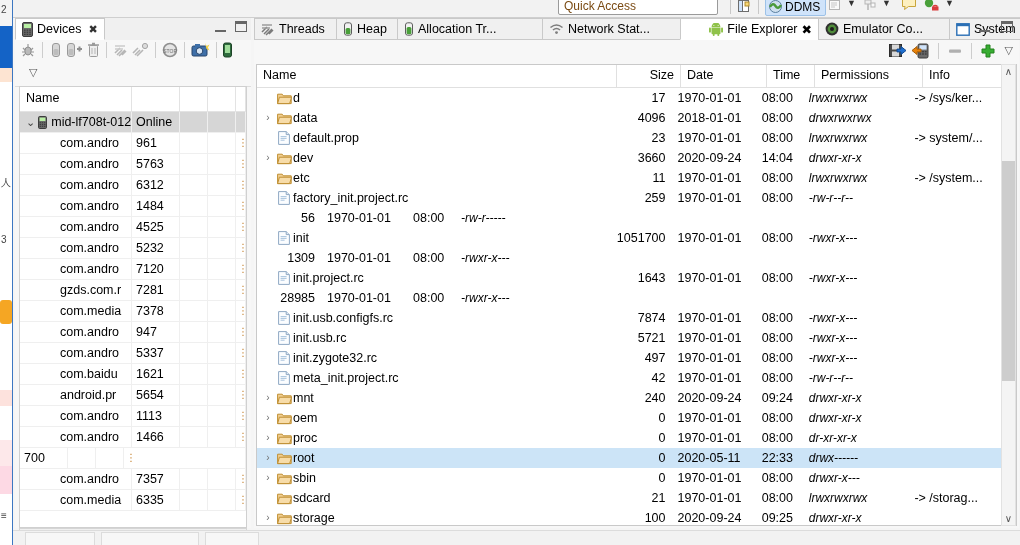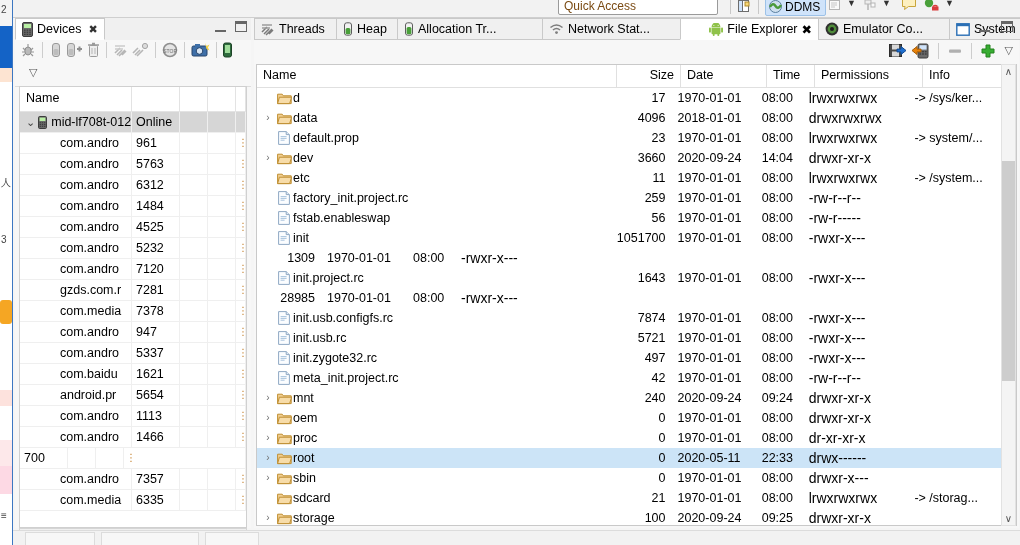--- a/index.html
+++ b/index.html
@@ -102,21 +102,21 @@
   .h-date{width:86px;padding-left:6px;border-right:1px solid #e0e0e0;}
   .h-time{width:48px;padding-left:6px;border-right:1px solid #e0e0e0;}
   .h-perm{width:108px;padding-left:6px;border-right:1px solid #e0e0e0;}
   .h-info{width:80px;padding-left:6px;border-right:1px solid #e0e0e0;}
   .frow{display:flex;height:20px;font-size:12.5px;line-height:20px;}
   .frow.sel{background:#cce4f7;}
   .c-fname{width:360px;display:flex;align-items:center;padding-left:4px;box-sizing:border-box;}
   .c-size{width:64px;text-align:right;padding-right:6px;box-sizing:border-box;}
   .c-date{width:86px;padding-left:6px;box-sizing:border-box;}
   .c-time{width:48px;padding-left:6px;box-sizing:border-box;}
-  .c-perm{width:108px;padding-left:6px;box-sizing:border-box;font-size:14px;}
+  .c-perm{width:108px;padding-left:6px;box-sizing:border-box;font-size:12px;font-style:italic;}
   .c-info{width:110px;padding-left:6px;box-sizing:border-box;}
   .expander{width:14px;text-align:center;color:#707070;font-size:10px;flex:0 0 14px;}
   .ficon{width:18px;flex:0 0 18px;display:flex;align-items:center;justify-content:center;}
 
   .fex-vscroll{position:absolute;right:3px;top:46px;width:15px;height:462px;background:#f4f4f4;
       border:1px solid #e2e2e2;box-sizing:border-box;}
   .vs-up{position:absolute;top:1px;left:0;width:13px;text-align:center;color:#555;font-size:10px;}
   .vs-dn{position:absolute;bottom:1px;left:0;width:13px;text-align:center;color:#555;font-size:10px;}
   .vs-thumb{position:absolute;left:0;top:96px;width:13px;height:220px;background:#cdcdcd;}
 
@@ -735,31 +735,20 @@
                 </span>
                 <span>factory_init.project.rc</span>
               </div>
               <div class="c-size">259</div>
               <div class="c-date">1970-01-01</div>
               <div class="c-time">08:00</div>
               <div class="c-perm">-rw-r--r--</div>
               <div class="c-info"></div>
             </div>
             <div class="frow">
-              <div class="c-fname">
-                <span class="expander"></span>
-                <span class="ficon">
-                  <svg width="12" height="14" viewBox="0 0 12 14">
-                    <path d="M0.6 0.6h7.6L11.4 3.6v9.8H0.6z" fill="#fbfdff" stroke="#8fa8c4"></path>
-                    <path d="M8.2 0.6V3.6h3.2" fill="#dde8f4" stroke="#8fa8c4"></path>
-                    <path d="M2.6 5.6h6M2.6 7.4h6M2.6 9.2h4" stroke="#9fbcd9" stroke-width="0.9"></path>
-                  </svg>
-                </span>
-                <span>fstab.enableswap</span>
-              </div>
               <div class="c-size">56</div>
               <div class="c-date">1970-01-01</div>
               <div class="c-time">08:00</div>
               <div class="c-perm">-rw-r-----</div>
               <div class="c-info"></div>
             </div>
             <div class="frow">
               <div class="c-fname">
                 <span class="expander"></span>
                 <span class="ficon">

